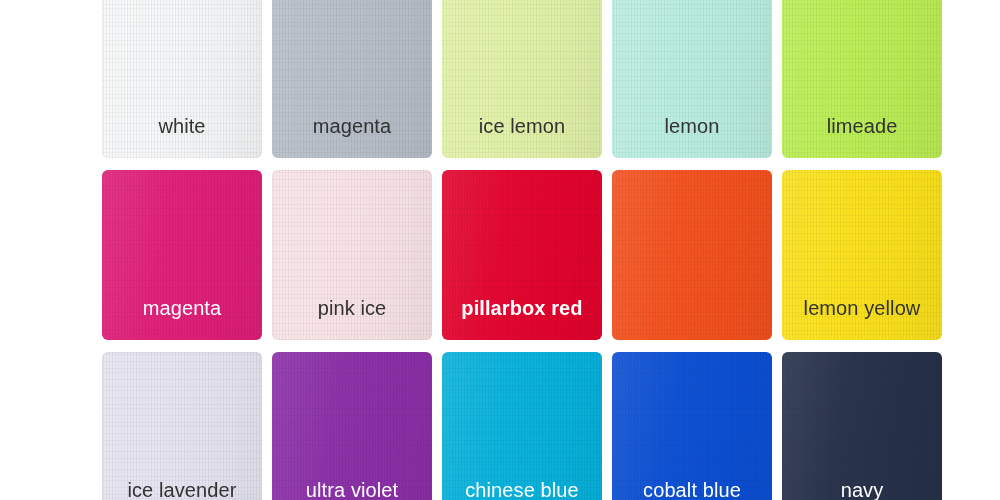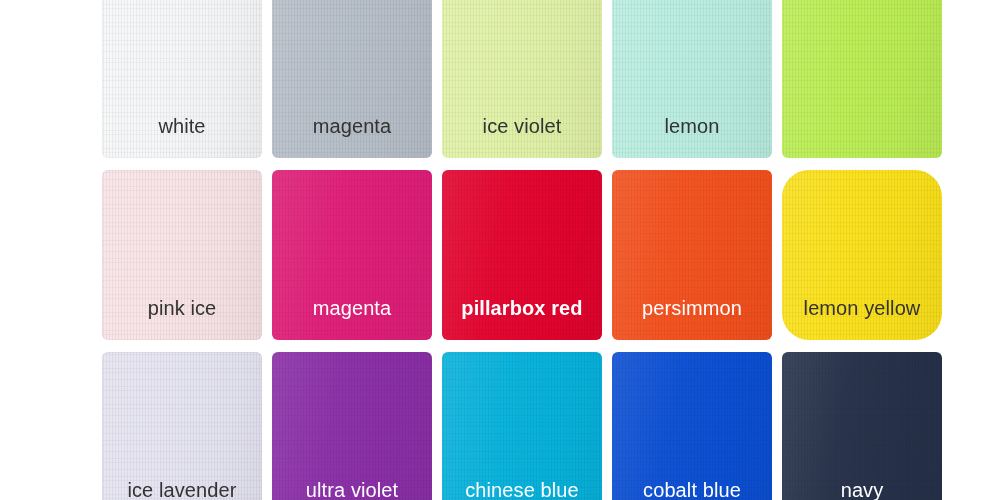--- a/index.html
+++ b/index.html
@@ -113,54 +113,54 @@
         <div class="swatch-label label-dark">white</div>
       </div>
       <div class="swatch" style="background-color: rgb(183, 191, 201);">
         <div class="sheen"></div>
         <div class="weave"></div>
         <div class="swatch-label label-dark">magenta</div>
       </div>
       <div class="swatch" style="background-color: rgb(225, 242, 168);">
         <div class="sheen"></div>
         <div class="weave"></div>
-        <div class="swatch-label label-dark">ice violet</div>
+        <div class="swatch-label label-dark">ice lemon</div>
       </div>
       <div class="swatch" style="background-color: rgb(186, 238, 224);">
         <div class="sheen"></div>
         <div class="weave"></div>
         <div class="swatch-label label-dark">lemon</div>
       </div>
       <div class="swatch" style="background-color: rgb(187, 238, 85);">
         <div class="sheen"></div>
         <div class="weave"></div>
+        <div class="swatch-label label-dark">limeade</div>
       </div>
     </div>
     <div class="swatch-row">
+      <div class="swatch" style="background-color: rgb(224, 30, 121);">
+        <div class="sheen"></div>
+        <div class="weave"></div>
+        <div class="swatch-label label-light">magenta</div>
+      </div>
       <div class="swatch pale" style="background-color: rgb(249, 228, 231);">
         <div class="sheen"></div>
         <div class="weave"></div>
         <div class="swatch-label label-dark">pink ice</div>
-      </div>
-      <div class="swatch" style="background-color: rgb(224, 30, 121);">
-        <div class="sheen"></div>
-        <div class="weave"></div>
-        <div class="swatch-label label-light">magenta</div>
       </div>
       <div class="swatch" style="background-color: rgb(228, 3, 46); font-weight: bold;">
         <div class="sheen"></div>
         <div class="weave"></div>
         <div class="swatch-label label-light">pillarbox red</div>
       </div>
       <div class="swatch" style="background-color: rgb(244, 81, 30);">
         <div class="sheen"></div>
         <div class="weave"></div>
-        <div class="swatch-label label-light">persimmon</div>
       </div>
-      <div class="swatch" style="background-color: rgb(251, 225, 27); border-radius: 27px;">
+      <div class="swatch" style="background-color: rgb(251, 225, 27);">
         <div class="sheen"></div>
         <div class="weave"></div>
         <div class="swatch-label label-dark">lemon yellow</div>
       </div>
     </div>
     <div class="swatch-row">
       <div class="swatch pale" style="background-color: rgb(229, 228, 241);">
         <div class="sheen"></div>
         <div class="weave"></div>
         <div class="swatch-label label-dark">ice lavender</div>

